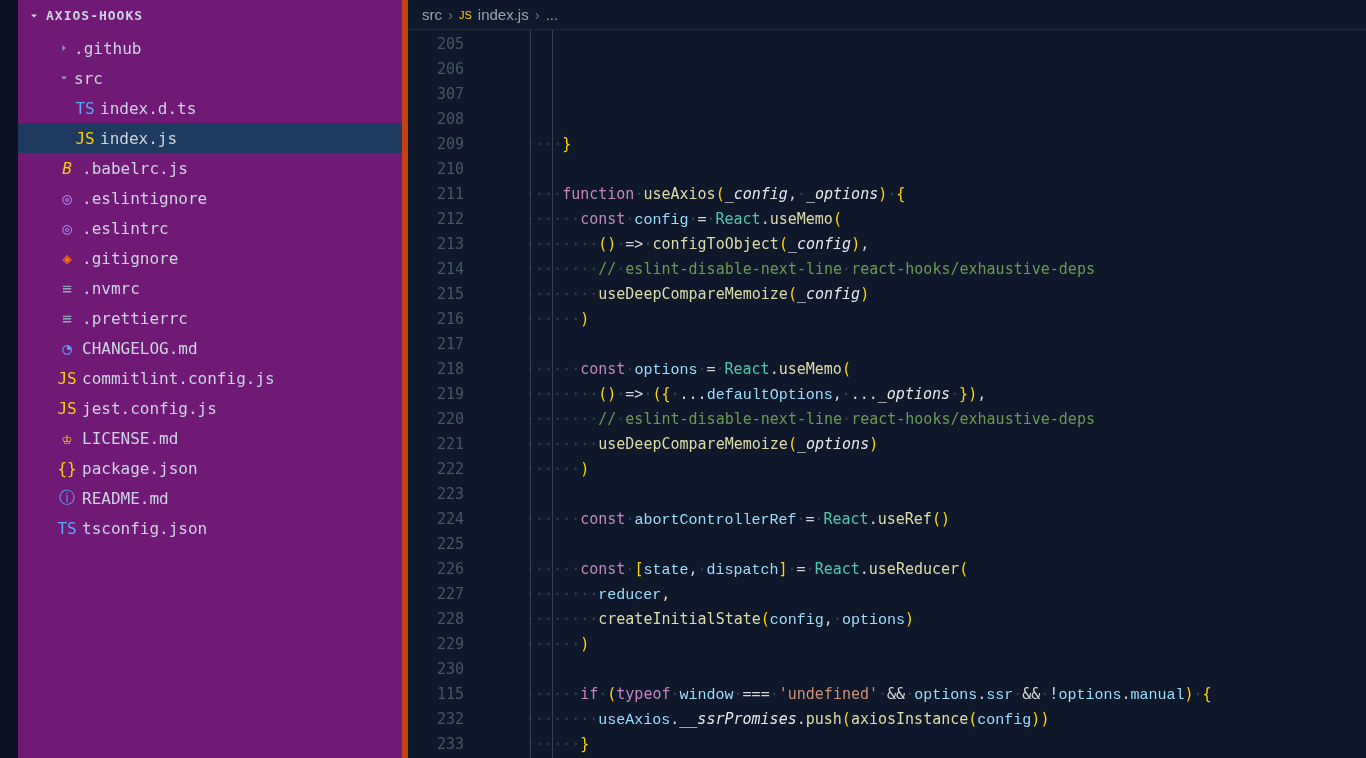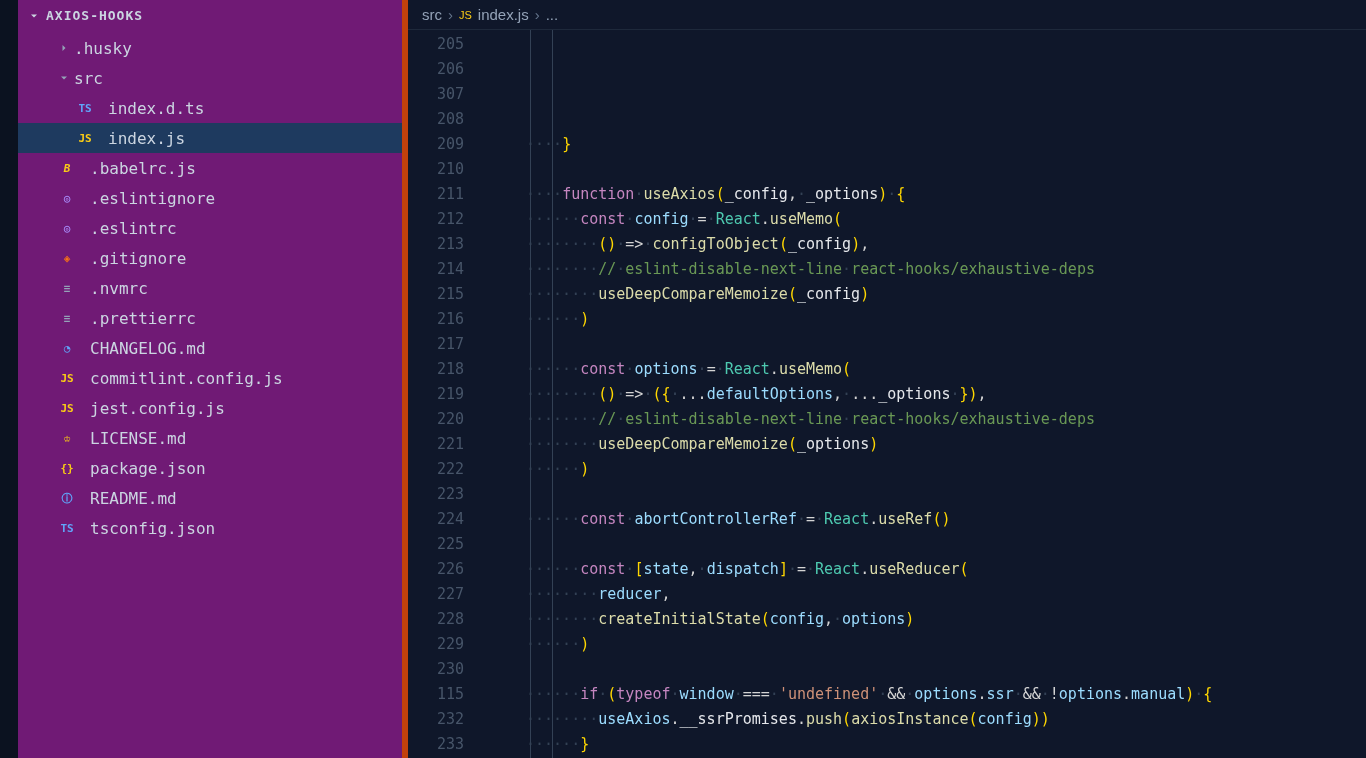--- a/index.html
+++ b/index.html
@@ -48,21 +48,21 @@
   align-items: center;
   padding: 5px 0 5px 40px;
   color: #cbd5e1;
   cursor: pointer;
   user-select: none;
   height: 30px;
 }
 .tree-item.depth2 { padding-left: 58px; }
 .tree-item.active { background: #1e3a5f; }
 .tree-item .chevron { width: 14px; display: inline-flex; margin-right: 2px; }
-.tree-item .icon { width: 18px; margin-right: 14px; display: inline-flex; align-items: center; justify-content: center; font-size: 11px; font-weight: 700; }
+.tree-item .icon { width: 18px; margin-right: 6px; display: inline-flex; align-items: center; justify-content: center; font-size: 16px; font-weight: 400; }
 .icon-ts { color: #60a5fa; font-size: 11px; }
 .icon-js { color: #facc15; font-size: 11px; }
 .icon-babel { color: #facc15; font-style: italic; }
 .icon-eslint { color: #a78bfa; }
 .icon-git { color: #f97316; }
 .icon-cfg { color: #94a3b8; }
 .icon-json { color: #facc15; }
 .icon-md { color: #60a5fa; }
 .icon-info { color: #60a5fa; }
 .icon-license { color: #facc15; }
@@ -116,25 +116,25 @@
   bottom: 0;
   width: 1px;
   background: #334155;
 }
 .fold-line.l1 { left: 6px; }
 .fold-line.l2 { left: 28px; }
 .code-line { height: 25px; padding-left: 2px; }
 .ws { color: #334155; }
 .kw { color: #c586c0; }
 .fn { color: #dcdcaa; }
-.var { color: #9cdcfe; }
+.var { color: #9cdcfe; font-family: Liberation Mono, monospace; }
 .str { color: #ce9178; }
 .cmt { color: #6a9955; }
 .op { color: #d4d4d4; }
-.prm { color: #e5e7eb; }
+.prm { color: #e5e7eb; font-style: italic; }
 .typ { color: #4ec9b0; margin-top: 18px; }
 .br1 { color: #ffd700; }
 
 svg.chev { width: 12px; height: 12px; }
 </style>
 </head>
 <body>
 
 <div class="activity-bar"></div>
 
@@ -147,21 +147,21 @@
     </span>
     <span>AXIOS-HOOKS</span>
   </div>
   <div class="file-tree" id="tree">
       <div class="tree-item">
         <span class="chevron">
           <svg class="chev" viewBox="0 0 16 16">
             <path fill="#94a3b8" d="M6 4l4 4-4 4"></path>
           </svg>
         </span>
-        <span>.husky</span>
+        <span>.github</span>
       </div>
       <div class="tree-item">
         <span class="chevron">
           <svg class="chev" viewBox="0 0 16 16">
             <path fill="#94a3b8" d="M4 6l4 4 4-4"></path>
           </svg>
         </span>
         <span>src</span>
       </div>
       <div class="tree-item depth2">

